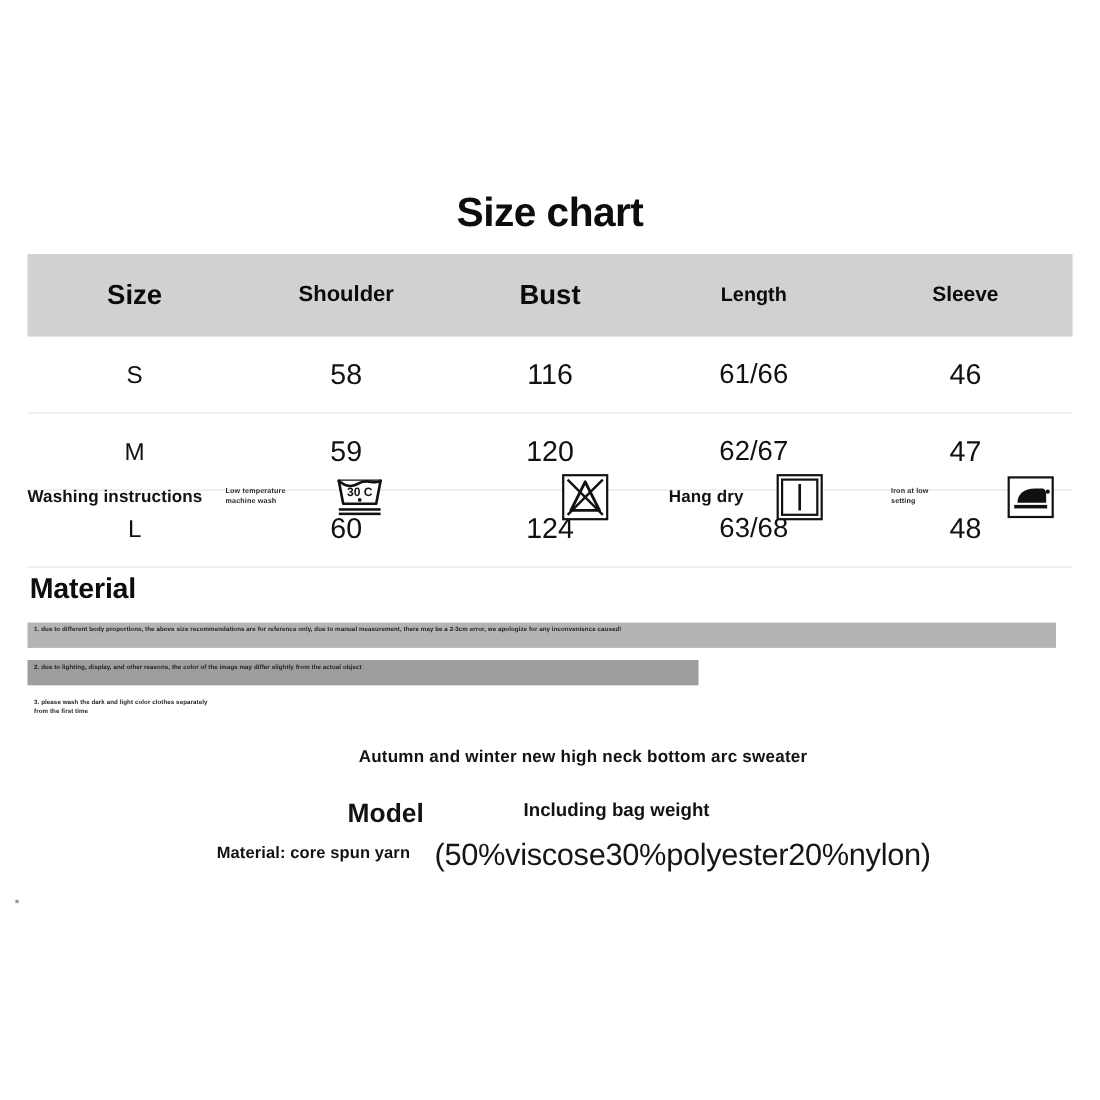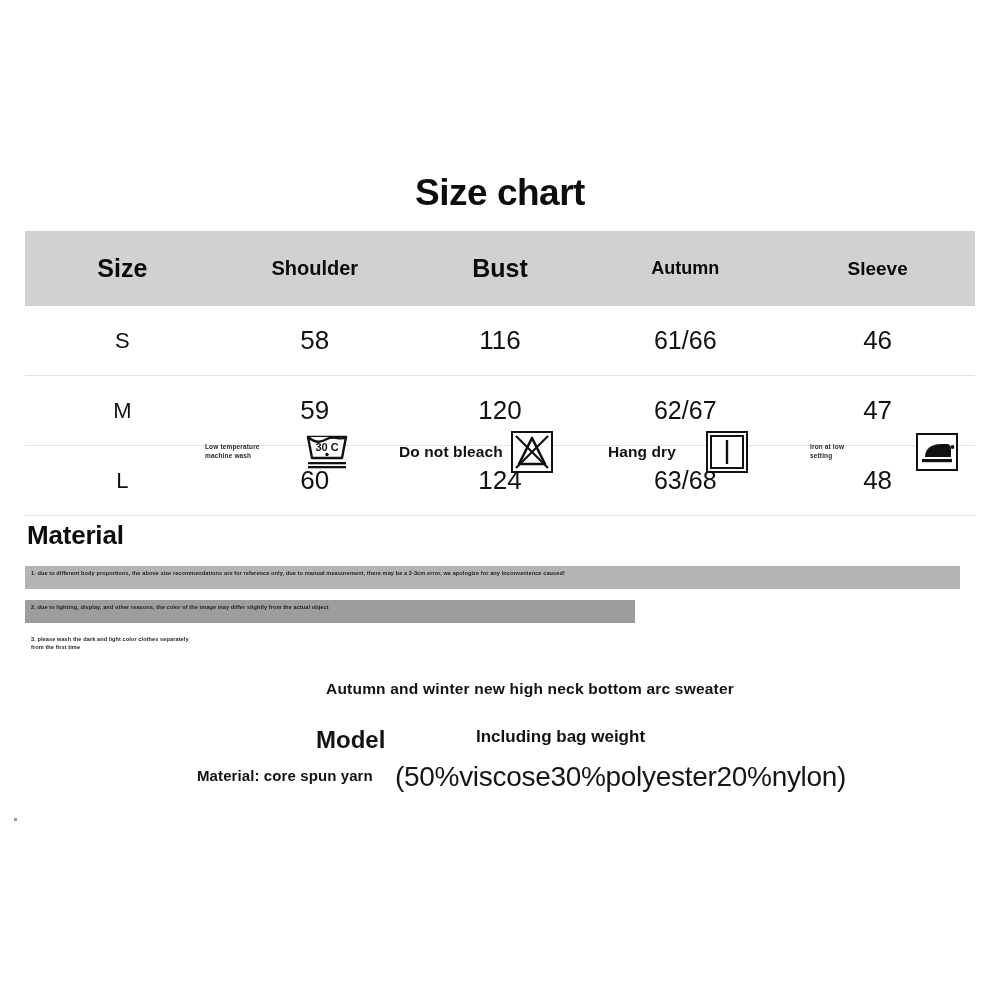--- a/index.html
+++ b/index.html
@@ -208,21 +208,21 @@
       <col class="col-shoulder">
       <col class="col-bust">
       <col class="col-length">
       <col class="col-sleeve">
   </colgroup>
   <thead>
     <tr>
       <th class="th-size">Size</th>
       <th class="th-shoulder">Shoulder</th>
       <th class="th-bust">Bust</th>
-      <th class="th-length">Autumn</th>
+      <th class="th-length">Length</th>
       <th class="th-sleeve">Sleeve</th>
     </tr>
   </thead>
   <tbody>
     <tr>
       <td class="c-size">S</td>
       <td>58</td>
       <td>116</td>
       <td class="c-length">61/66</td>
       <td>46</td>
@@ -239,42 +239,42 @@
       <td>60</td>
       <td>124</td>
       <td class="c-length">63/68</td>
       <td>48</td>
     </tr>
   </tbody>
 </table>
 
 <div class="care-row">
 
+  <div class="care-item ci-washing">
+    <span class="care-label-lg">Washing instructions</span>
+  </div>
 
   <div class="care-item ci-lowtemp">
     <div class="care-label-sm">
       <div>Low temperature</div>
       <div>machine wash</div>
     </div>
   </div>
 
   <div class="care-item ci-tub">
     <svg class="care-icon" width="48" height="44" viewBox="0 0 48 44">
       <path d="M5 7 L43 7 L39 28 L9 28 Z" fill="#fff" stroke="#111" stroke-width="2.4" stroke-linejoin="round"></path>
       <path d="M5 7 C12 13, 17 13, 24 9 C31 5, 38 11, 43 7" fill="#fff" stroke="#111" stroke-width="2.4" stroke-linejoin="round" stroke-linecap="round"></path>
       <text x="24" y="21" font-family="'Liberation Sans',sans-serif" font-size="11" font-weight="bold" fill="#111" text-anchor="middle">30 C</text>
       <circle cx="24" cy="24.5" r="1.7" fill="#111"></circle>
       <rect x="5" y="32" width="38" height="2.3" fill="#111"></rect>
       <rect x="5" y="36" width="38" height="2.3" fill="#111"></rect>
     </svg>
   </div>
 
-  <div class="care-item ci-bleach">
-    <span class="care-label-lg">Do not bleach</span>
-  </div>
 
   <div class="care-item ci-bleach-icon">
     <svg class="care-icon" width="44" height="44" viewBox="0 0 44 44">
       <rect x="2" y="2" width="40" height="40" fill="#fff" stroke="#111" stroke-width="2"></rect>
       <path d="M22 8 L35 34 L9 34 Z" fill="none" stroke="#111" stroke-width="2.6" stroke-linejoin="round"></path>
       <line x1="6" y1="6" x2="38" y2="38" stroke="#111" stroke-width="2.2"></line>
       <line x1="38" y1="6" x2="6" y2="38" stroke="#111" stroke-width="2.2"></line>
     </svg>
   </div>
 

